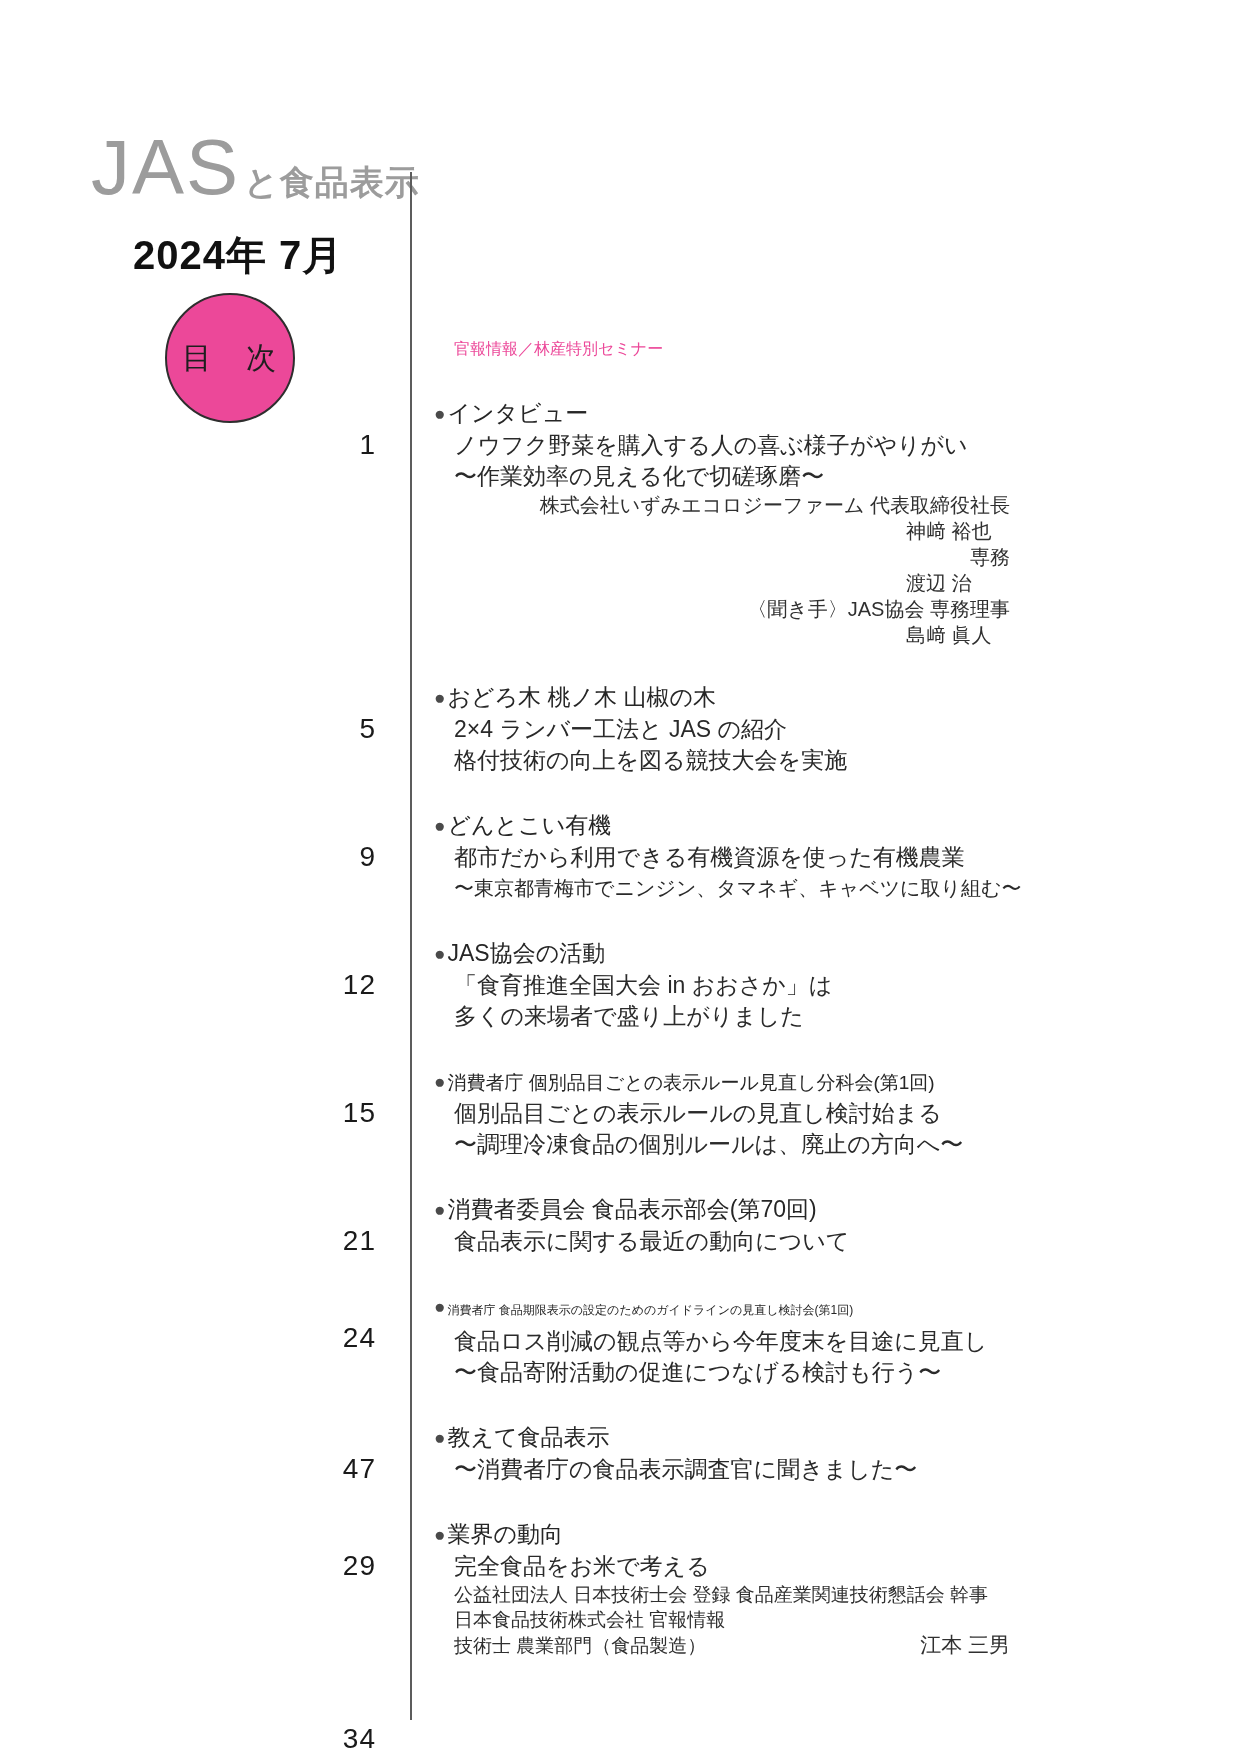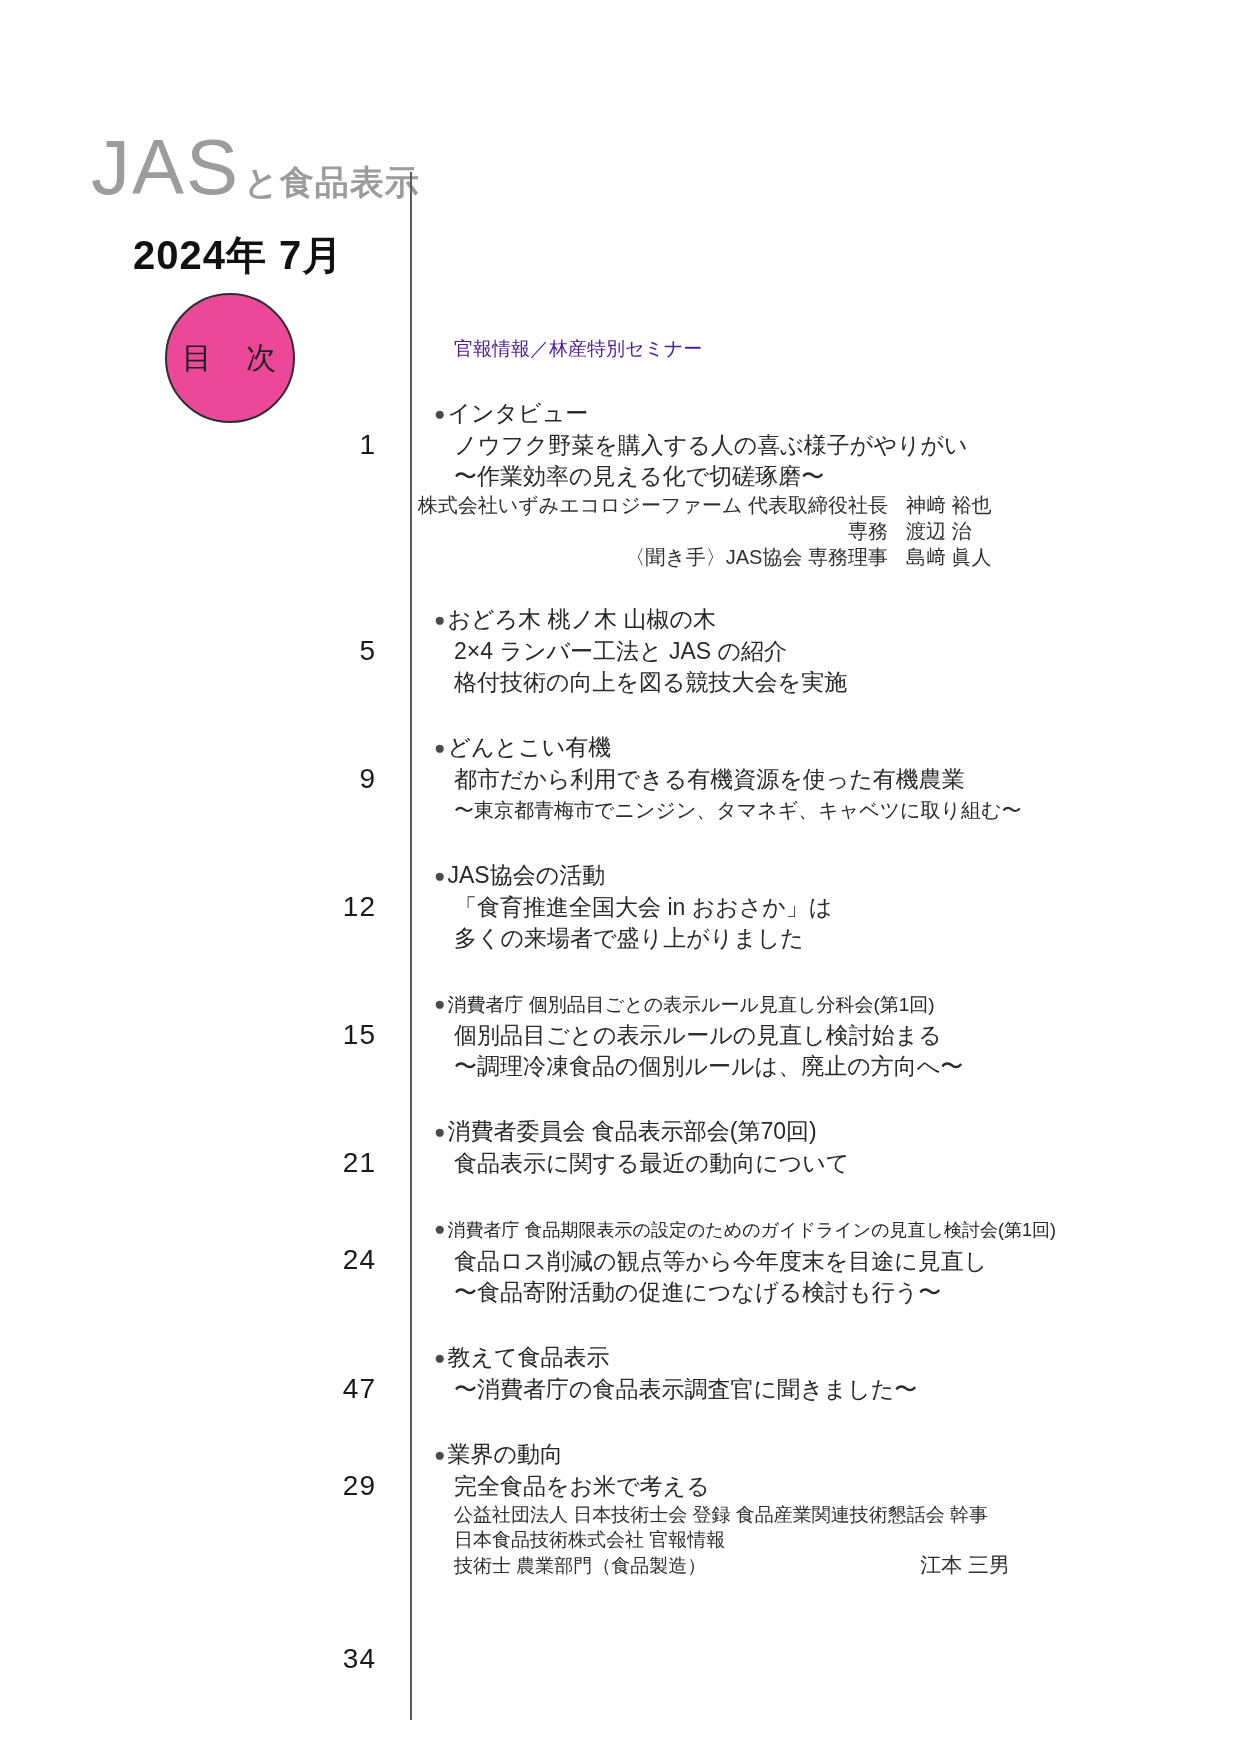--- a/index.html
+++ b/index.html
@@ -21,37 +21,37 @@
     position:absolute;left:165px;top:293px;width:126px;height:126px;
     border:2px solid #2e2e2e;border-radius:50%;
     display:flex;align-items:center;justify-content:center;
     background:#ec4899;
   }
   .toc-circle-label{font-size:30px;color:#1e1e1e;letter-spacing:2px;}
   
   .vrule{position:absolute;left:410px;top:172px;width:2px;height:1548px;background:#5c5c5c;}
   
   .toc{position:absolute;left:280px;top:333px;width:730px;}
-  .toc-top-line{margin-left:174px;font-size:19px;line-height:31px;color:#4c1d95;}
+  .toc-top-line{margin-left:174px;font-size:16px;line-height:31px;color:#ec4899;}
   .toc-entry{display:flex;margin-top:34px;}
   .pagenum{
     flex:0 0 96px;text-align:right;padding-top:31px;
     font-size:28px;line-height:31px;color:#1a1a1a;font-weight:500;
     letter-spacing:1px;
   }
   .entry-body{margin-left:58px;width:576px;}
   .entry-title{font-size:23px;line-height:31px;white-space:nowrap;color:#262626;}
   .bullet{color:#4a4a4a;font-size:19px;margin-right:2px;position:relative;top:-1px;}
   .entry-title.sz-mid .t-text{font-size:19px;}
-  .entry-title.sz-small .t-text{font-size:18px;}
+  .entry-title.sz-small .t-text{font-size:12px;}
   .line{padding-left:20px;font-size:23px;line-height:31px;white-space:nowrap;color:#2a2a2a;}
   .line.sz-mid{font-size:20px;}
   .credit-line{
     display:flex;justify-content:flex-end;align-items:flex-end;
-    font-size:20px;line-height:26px;color:#303030;white-space:nowrap;
+    font-size:20px;line-height:26px;color:#303030;white-space:nowrap;flex-direction:column;
   }
   .credit-name{display:inline-block;min-width:104px;margin-left:18px;text-align:left;}
   .small-line{padding-left:20px;font-size:19px;line-height:25px;color:#303030;white-space:nowrap;}
   .byline{
     display:flex;justify-content:space-between;align-items:baseline;
     padding-left:20px;font-size:19px;line-height:25px;color:#303030;white-space:nowrap;
   }
   .byline-name{font-size:21px;}
 </style>
 </head>

